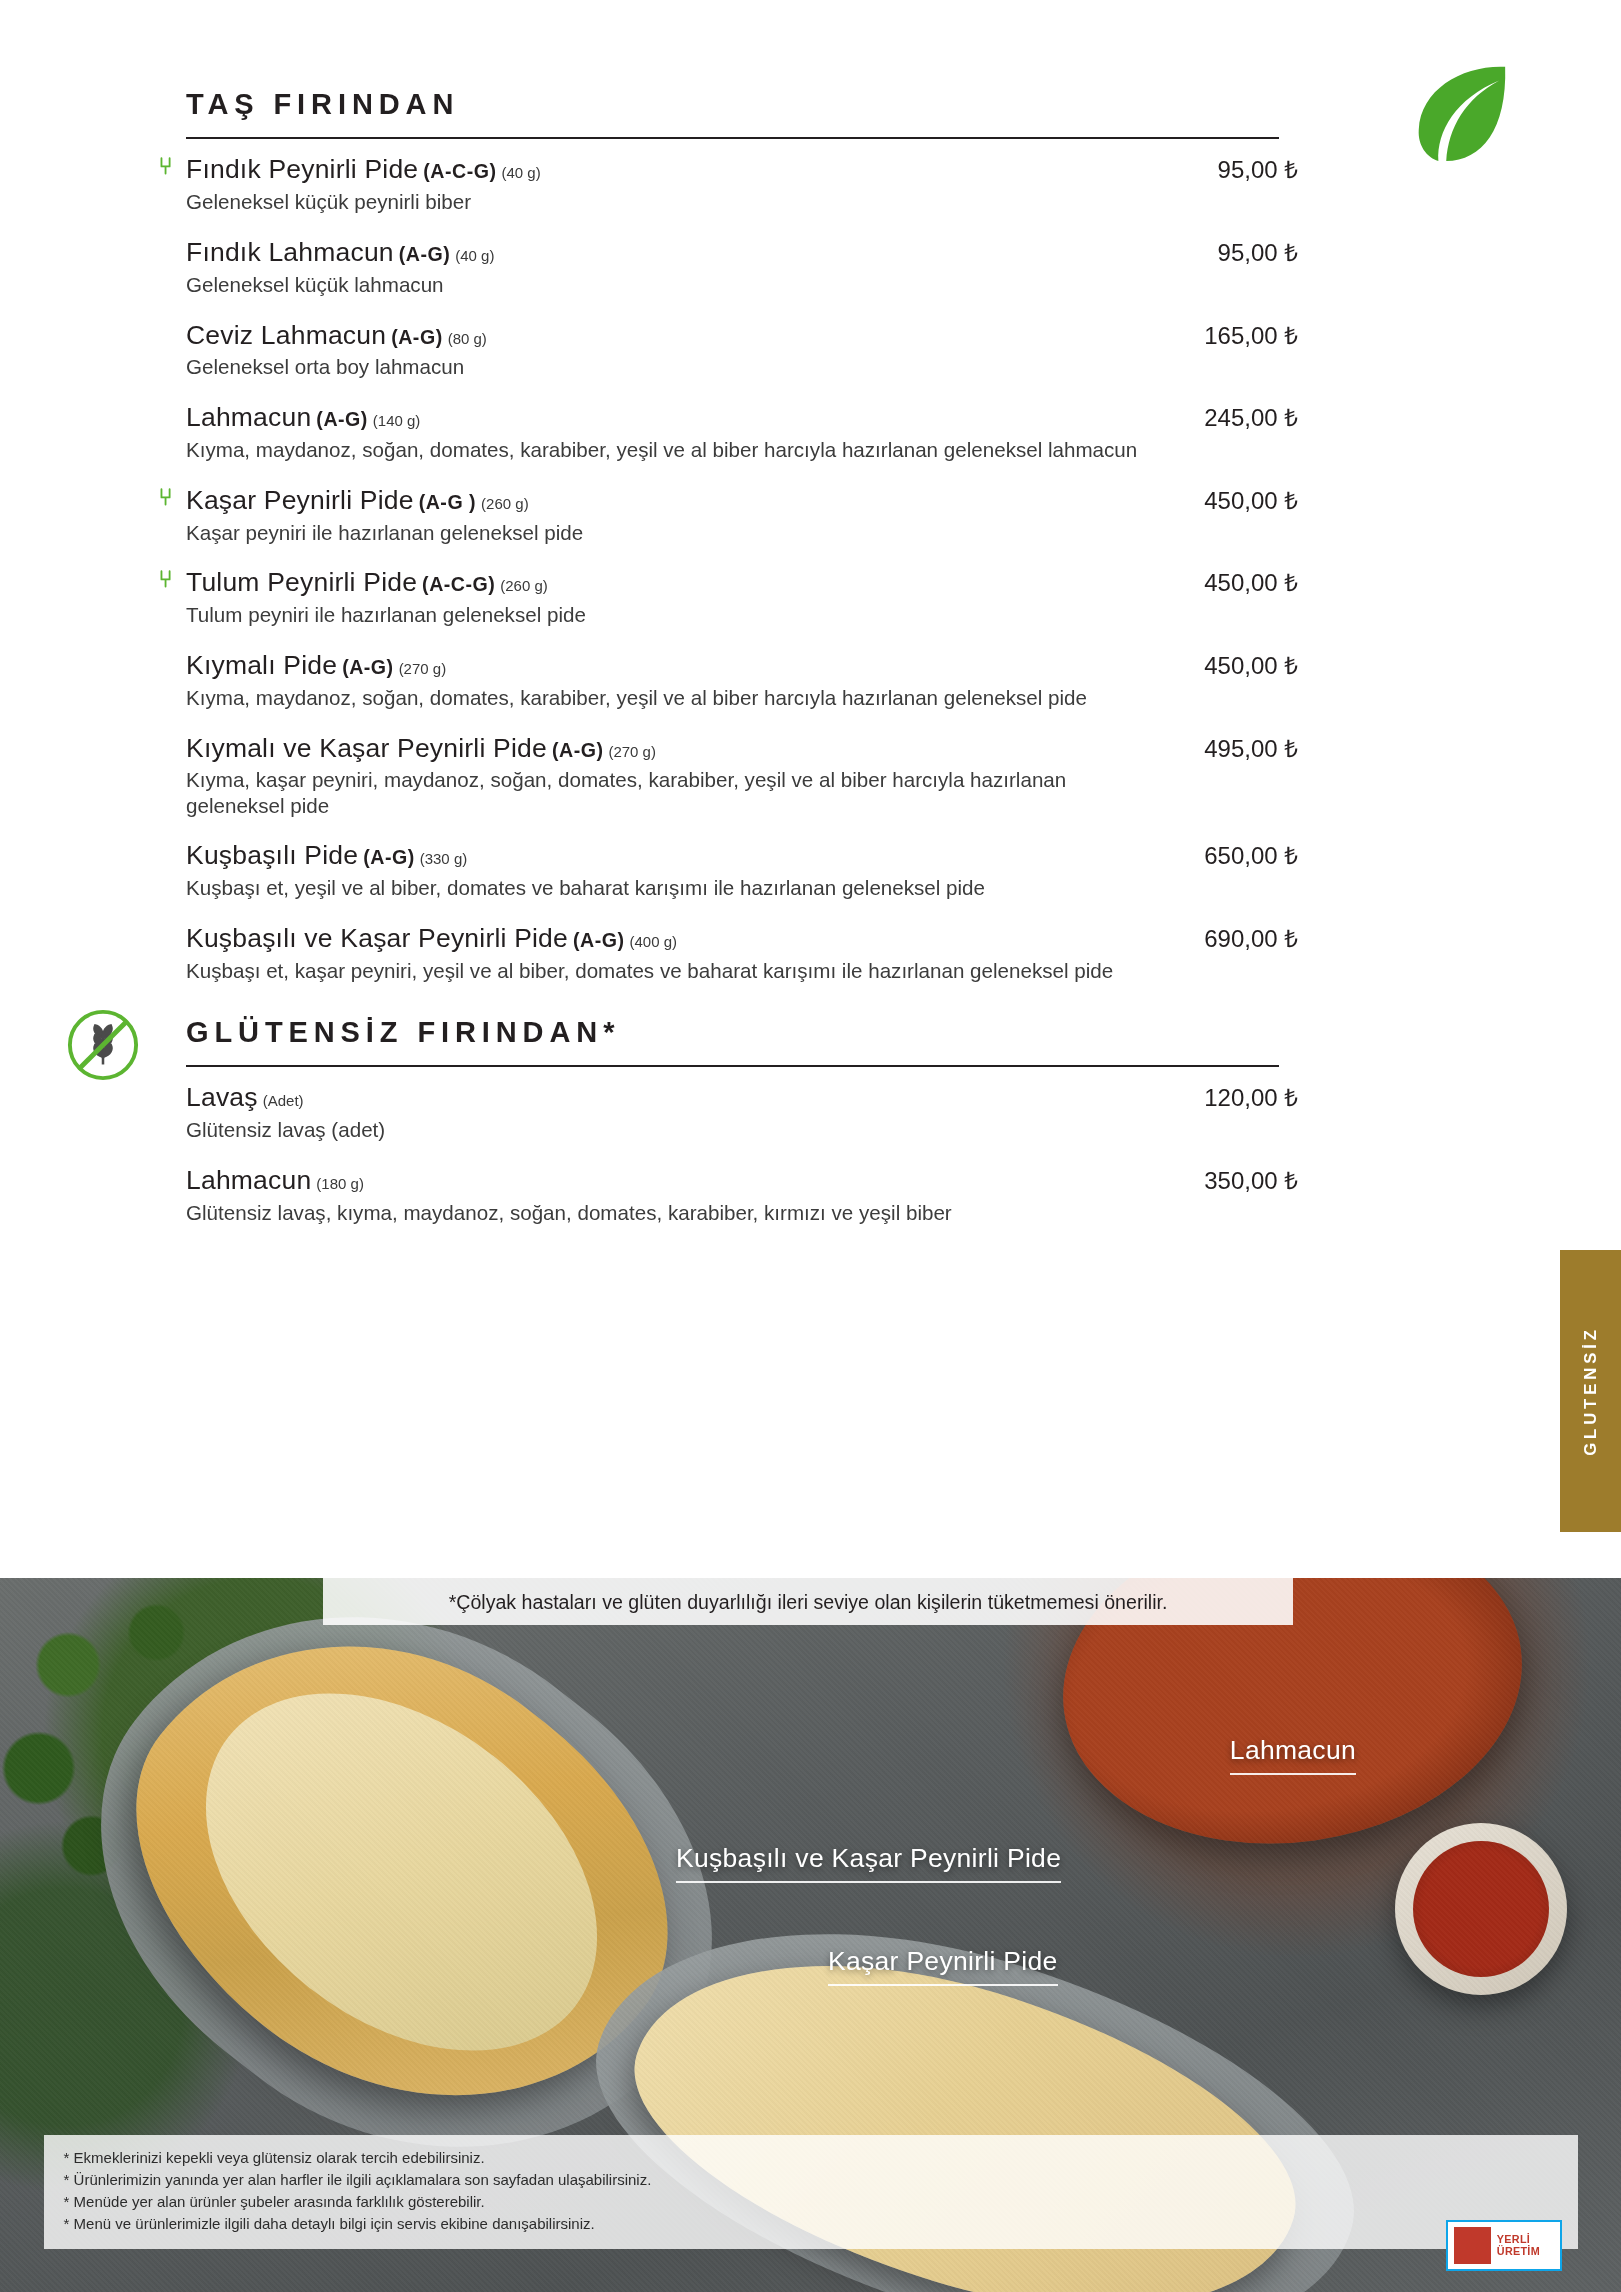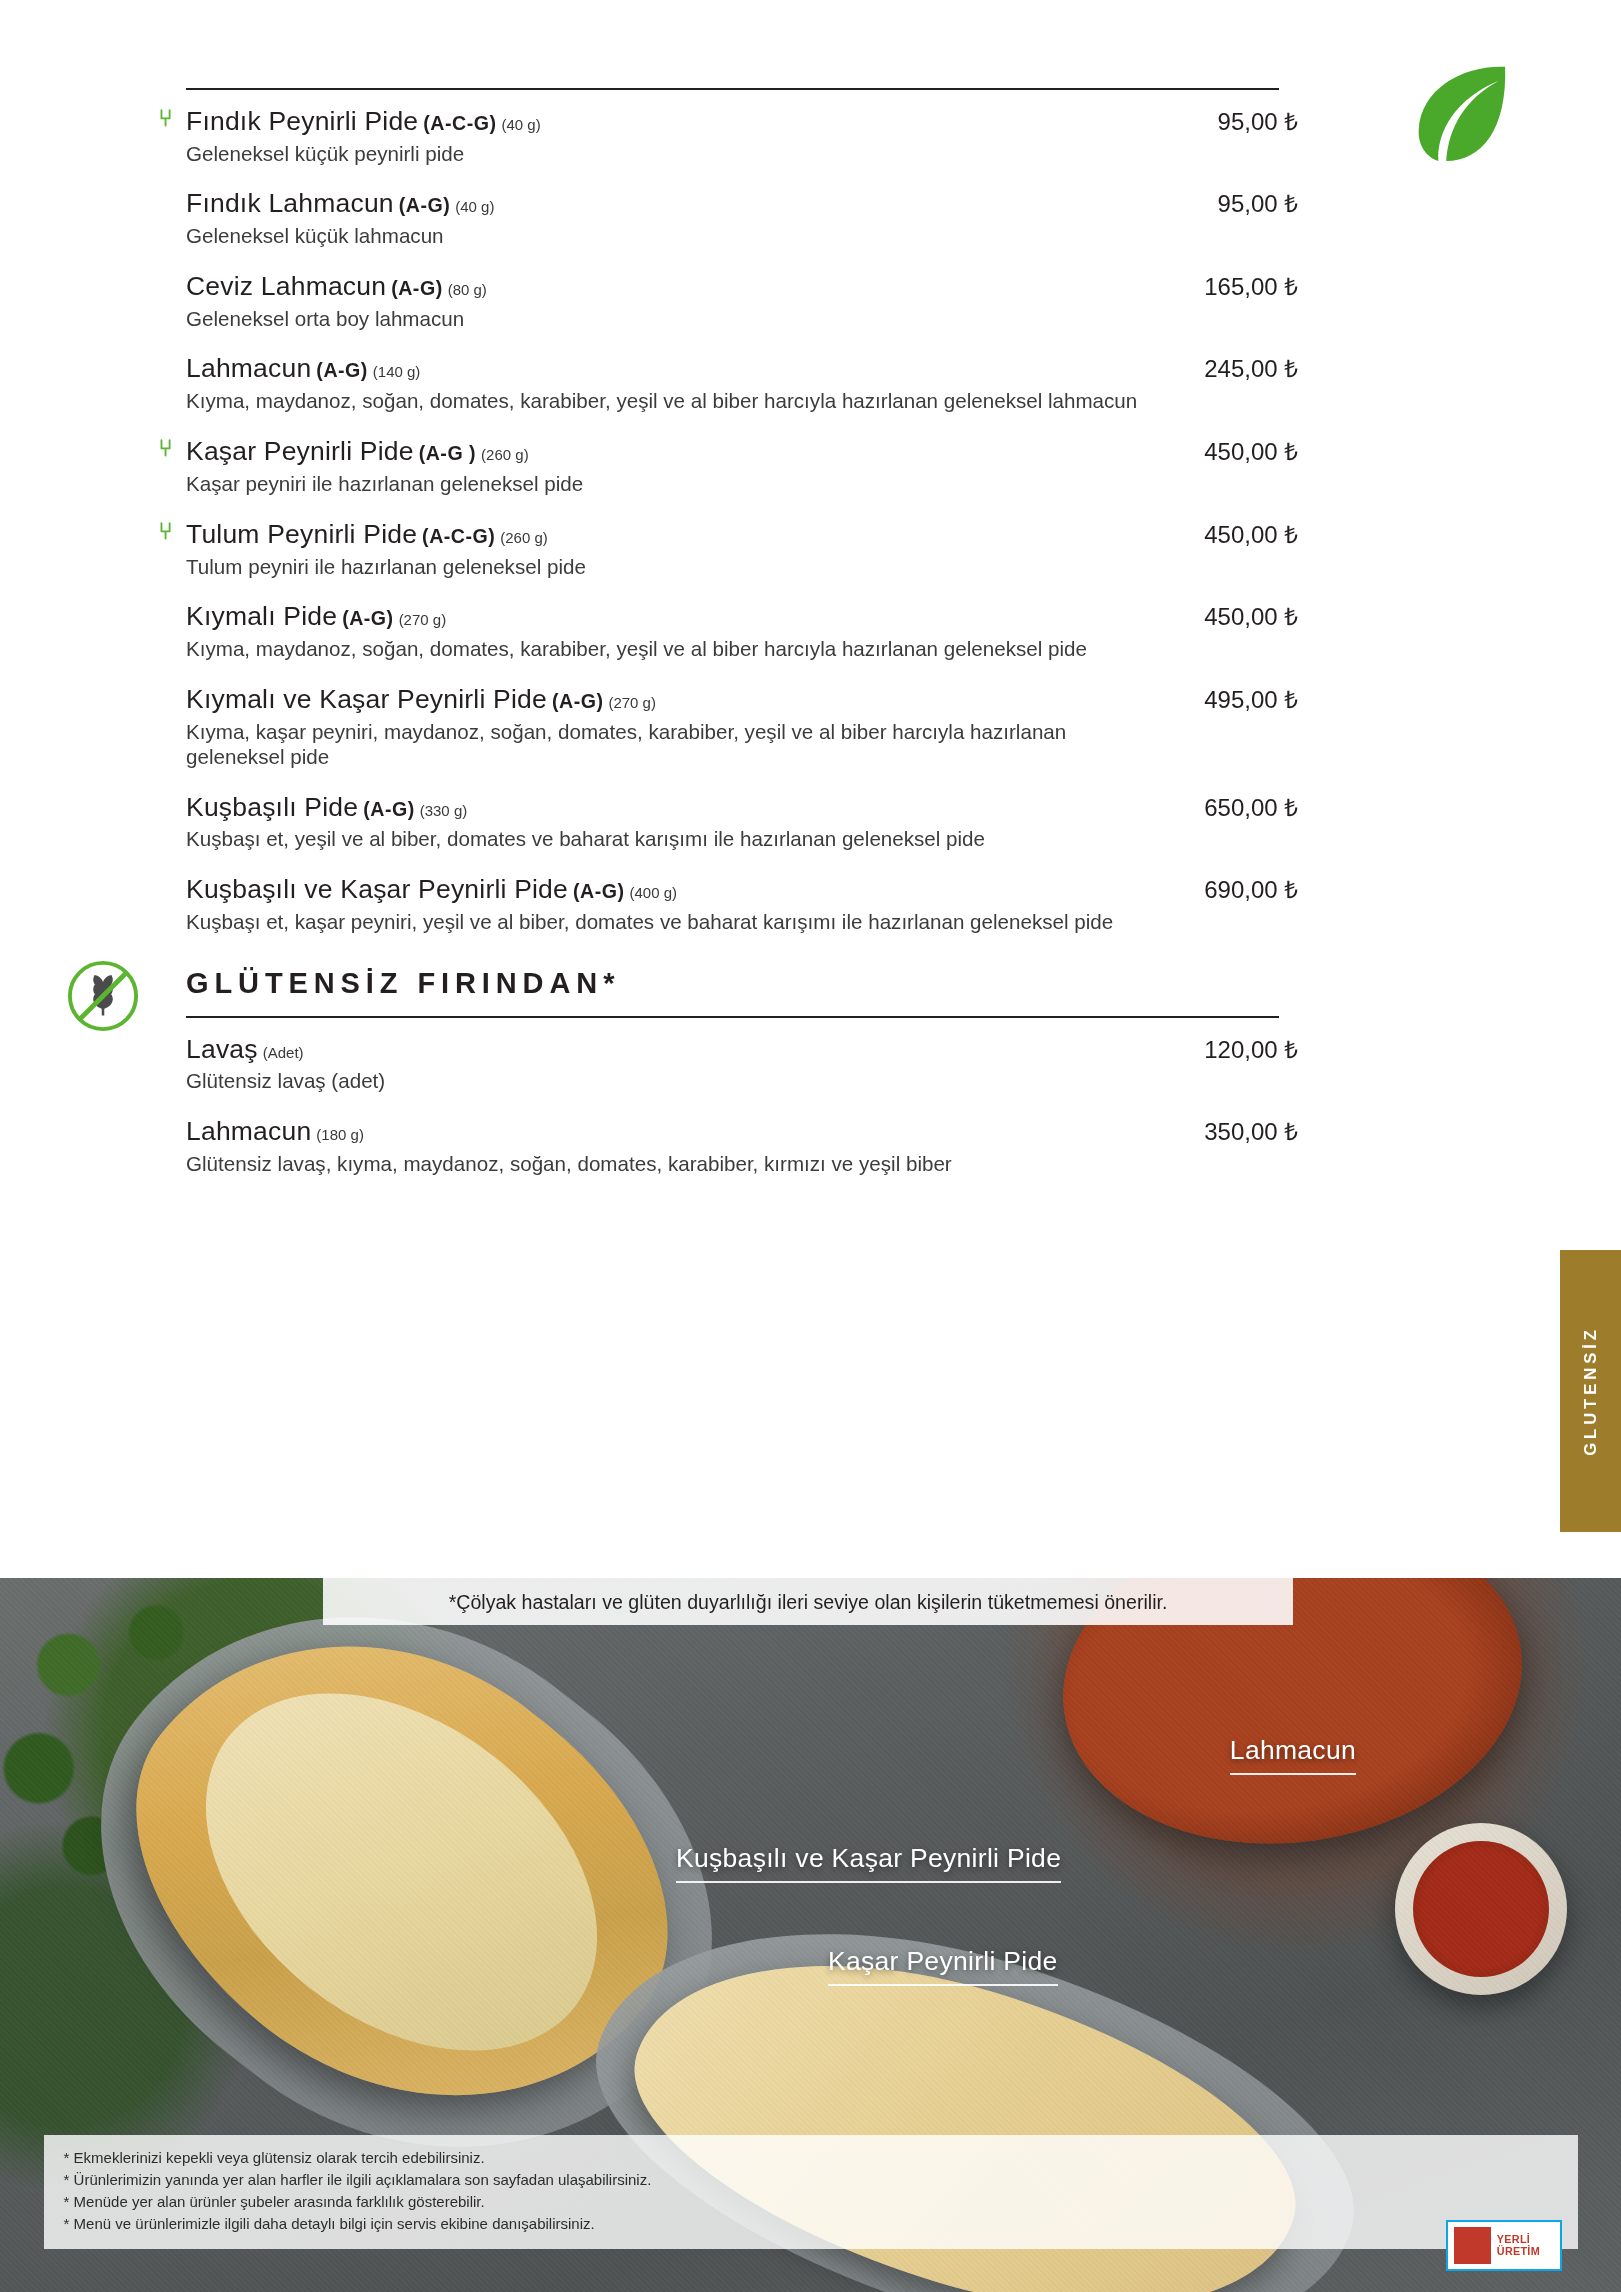--- a/index.html
+++ b/index.html
@@ -315,33 +315,34 @@
 
     <div class="leaf">
       <svg viewBox="0 0 110 110" width="108" height="108">
         <path d="M102 8 C60 6 16 30 14 72 C13 88 22 100 34 104 C32 74 52 40 96 22 C62 40 44 70 42 104 C78 104 104 72 102 8 Z" fill="#4aa82a"></path>
       </svg>
     </div>
 
     <div class="menu-col">
 
       <div>
+        <div class="section-title">TAŞ FIRINDAN</div>
         <div class="rule"></div>
 
         <div class="item">
           <span class="veg">⑂</span>
           <div class="item-head">
             <div class="item-name-wrap">
               <span class="iname">Fındık Peynirli Pide</span>
               <span class="alg">(A-C-G)</span>
               <span class="gram">(40 g)</span>
             </div>
             <span class="price">95,00 ₺</span>
           </div>
-          <div class="desc">Geleneksel küçük peynirli pide</div>
+          <div class="desc">Geleneksel küçük peynirli biber</div>
         </div>
 
         <div class="item">
           <div class="item-head">
             <div class="item-name-wrap">
               <span class="iname">Fındık Lahmacun</span>
               <span class="alg">(A-G)</span>
               <span class="gram">(40 g)</span>
             </div>
             <span class="price">95,00 ₺</span>

